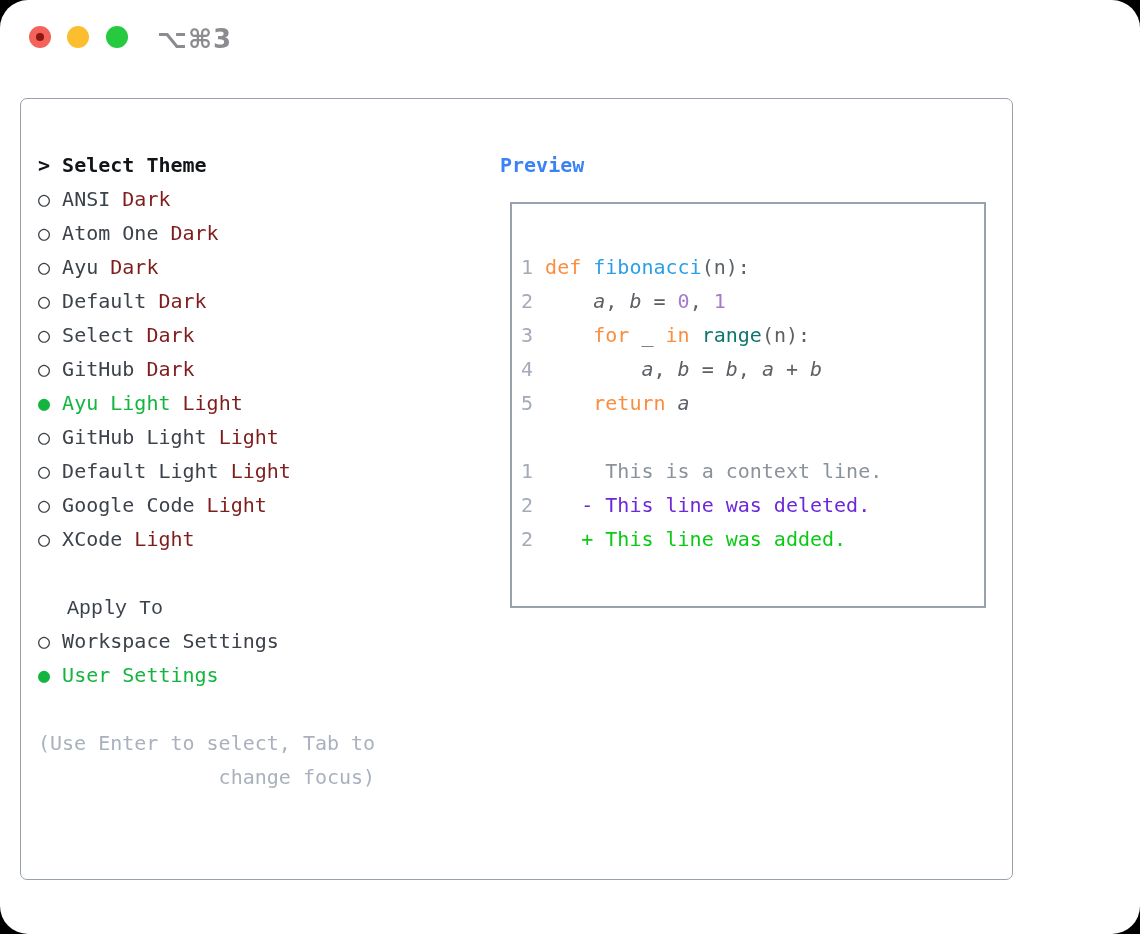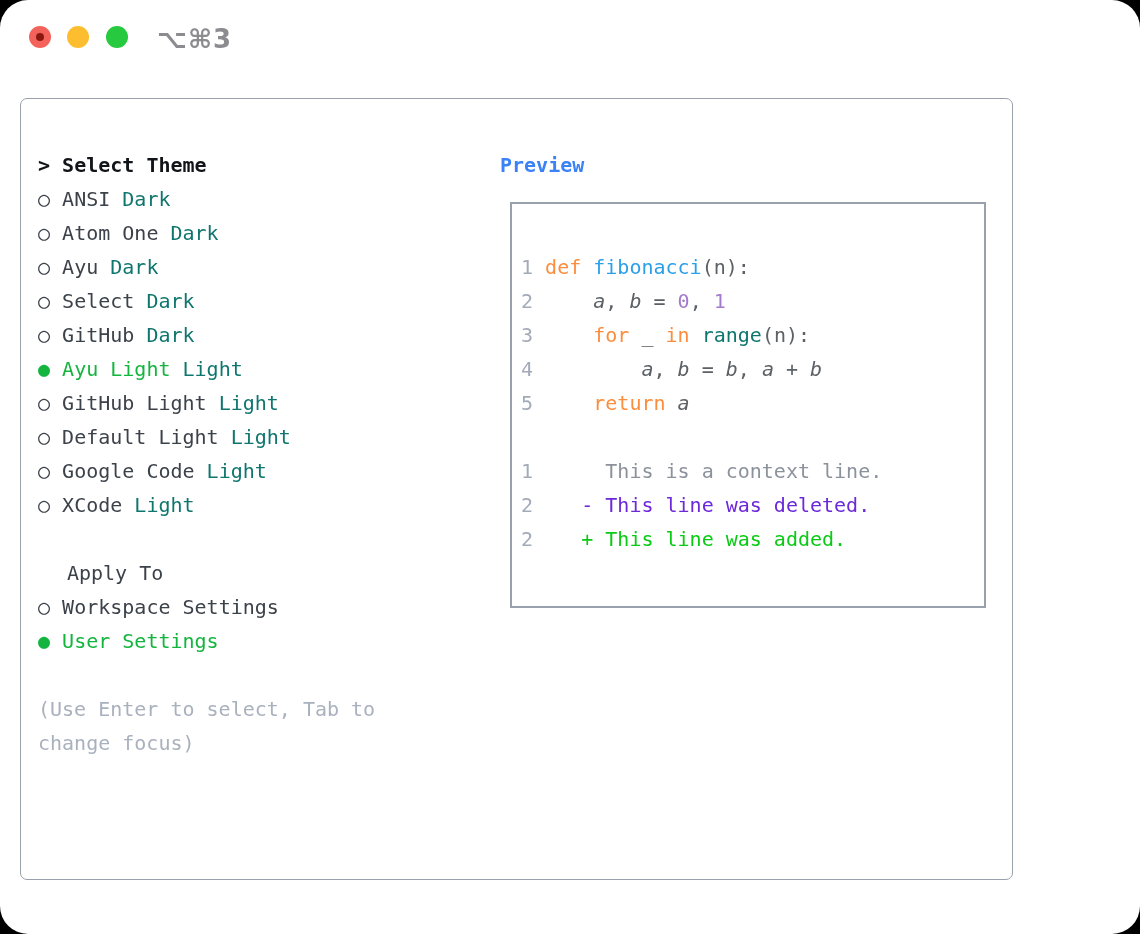--- a/index.html
+++ b/index.html
@@ -25,26 +25,26 @@
   
   .main-box{
     position:absolute;left:20px;top:98px;width:993px;height:782px;
     border:1.5px solid #99a1ad;border-radius:7px;background:#fff;box-sizing:border-box;
   }
   
   .tui{font-size:20px;line-height:34px;color:#3c424a;}
   .row{height:34px;white-space:pre;}
   .left-panel{position:absolute;left:38px;top:148px;}
   .hdr{font-weight:bold;color:#111418;}
-  .tag{color:#0f766e;}
+  .tag{color:#7f1d1d;}
   .sel{color:#13b53f;}
   .marker{color:#3c424a;}
   .marker.sel{color:#13b53f;}
-  .indent2{padding-left:28.9px;}
-  .hint{color:#a9b1be;}
+  .indent2{padding-left:28.9px;font-family:Liberation Mono, monospace;}
+  .hint{color:#a9b1be;text-align:right;}
   
   .preview-label{position:absolute;left:500px;top:148px;font-weight:bold;color:#3b82f6;}
   .preview-box{
     position:absolute;left:510px;top:202px;width:476px;height:406px;
     border:2px solid #99a1ad;background:#fff;box-sizing:border-box;
   }
   .code-block{position:absolute;left:521px;top:250px;}
   .lnum{color:#a3abb8;}
   .s-kw{color:#fa8d3e;}
   .s-fn{color:#2b9fe8;}
@@ -69,20 +69,21 @@
   </div>
 
   <div class="main-box"></div>
 
   <div class="left-panel tui">
     <div class="row"><span class="hdr">&gt; </span><span class="hdr">Select Theme</span></div>
     <div id="theme-list">
         <div class="row"><span class="marker">○ </span><span class="">ANSI</span><span class="tag"> Dark</span></div>
         <div class="row"><span class="marker">○ </span><span class="">Atom One</span><span class="tag"> Dark</span></div>
         <div class="row"><span class="marker">○ </span><span class="">Ayu</span><span class="tag"> Dark</span></div>
+        <div class="row"><span class="marker">○ </span><span class="">Default</span><span class="tag"> Dark</span></div>
         <div class="row"><span class="marker">○ </span><span class="">Select</span><span class="tag"> Dark</span></div>
         <div class="row"><span class="marker">○ </span><span class="">GitHub</span><span class="tag"> Dark</span></div>
         <div class="row"><span class="marker sel">● </span><span class="sel">Ayu Light</span><span class="tag"> Light</span></div>
         <div class="row"><span class="marker">○ </span><span class="">GitHub Light</span><span class="tag"> Light</span></div>
         <div class="row"><span class="marker">○ </span><span class="">Default Light</span><span class="tag"> Light</span></div>
         <div class="row"><span class="marker">○ </span><span class="">Google Code</span><span class="tag"> Light</span></div>
         <div class="row"><span class="marker">○ </span><span class="">XCode</span><span class="tag"> Light</span></div>
       </div>
     <div class="row"></div>
     <div class="row"><span class="indent2">Apply To</span></div>

